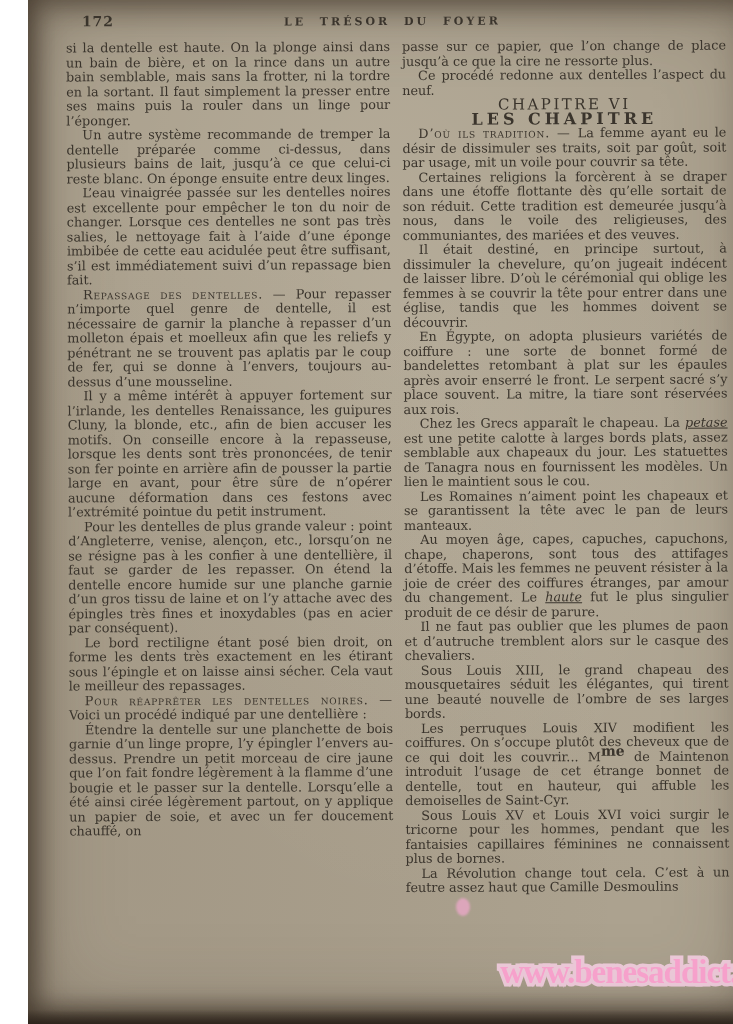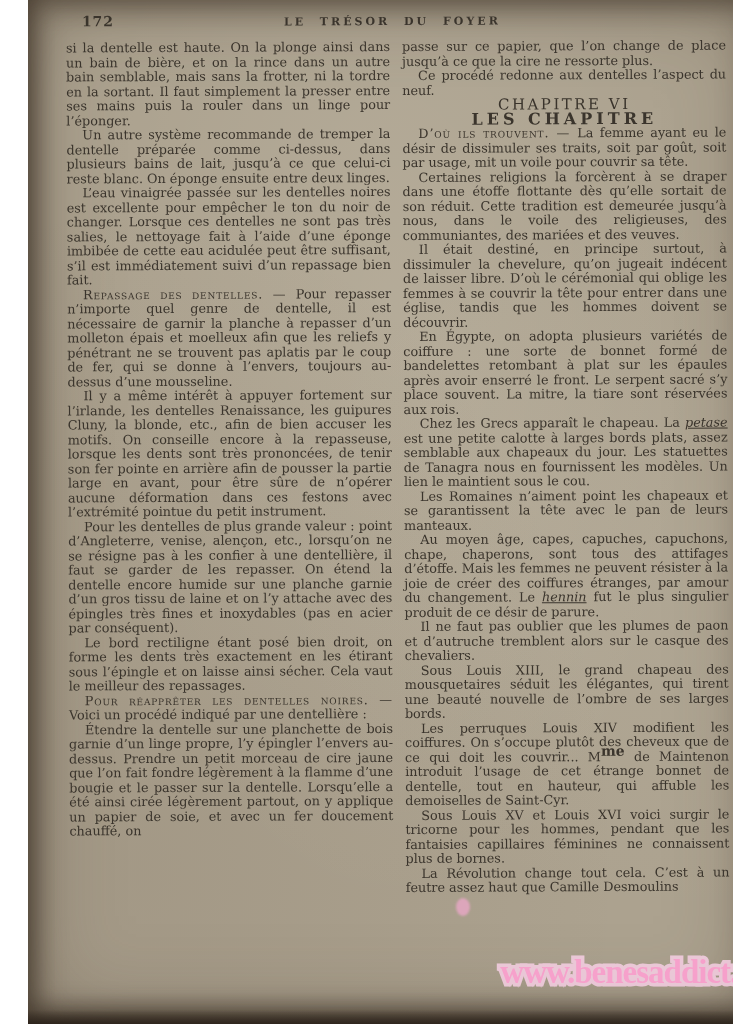--- a/index.html
+++ b/index.html
@@ -118,27 +118,27 @@
         <p>Étendre la dentelle sur une planchette de bois garnie d’un linge propre, l’y épingler l’envers au-dessus. Prendre un petit morceau de cire jaune que l’on fait fondre légèrement à la flamme d’une bougie et le passer sur la dentelle. Lorsqu’elle a été ainsi cirée légèrement partout, on y applique un papier de soie, et avec un fer doucement chauffé, on</p>
       </div>
 
       <div class="col">
         <p class="noindent">passe sur ce papier, que l’on change de place jusqu’à ce que la cire ne ressorte plus.</p>
         <p>Ce procédé redonne aux dentelles l’aspect du neuf.</p>
 
         <p class="chap-kicker">CHAPITRE VI</p>
         <p class="chap-title">LES CHAPITRE</p>
 
-        <p><span class="lead">D’où ils trouvent. — </span><span>La femme ayant eu le désir de dissimuler ses traits, soit par goût, soit par usage, mit un voile pour couvrir sa tête.</span></p>
+        <p><span class="lead">D’où ils tradition. — </span><span>La femme ayant eu le désir de dissimuler ses traits, soit par goût, soit par usage, mit un voile pour couvrir sa tête.</span></p>
         <p>Certaines religions la forcèrent à se draper dans une étoffe flottante dès qu’elle sortait de son réduit. Cette tradition est demeurée jusqu’à nous, dans le voile des religieuses, des communiantes, des mariées et des veuves.</p>
         <p>Il était destiné, en principe surtout, à dissimuler la chevelure, qu’on jugeait indécent de laisser libre. D’où le cérémonial qui oblige les femmes à se couvrir la tête pour entrer dans une église, tandis que les hommes doivent se découvrir.</p>
         <p>En Égypte, on adopta plusieurs variétés de coiffure : une sorte de bonnet formé de bandelettes retombant à plat sur les épaules après avoir enserré le front. Le serpent sacré s’y place souvent. La mitre, la tiare sont réservées aux rois.</p>
         <p><span>Chez les Grecs apparaît le chapeau. La </span><span class="it">petase</span><span> est une petite calotte à larges bords plats, assez semblable aux chapeaux du jour. Les statuettes de Tanagra nous en fournissent les modèles. Un lien le maintient sous le cou.</span></p>
         <p>Les Romaines n’aiment point les chapeaux et se garantissent la tête avec le pan de leurs manteaux.</p>
-        <p><span>Au moyen âge, capes, capuches, capuchons, chape, chaperons, sont tous des attifages d’étoffe. Mais les femmes ne peuvent résister à la joie de créer des coiffures étranges, par amour du changement. Le </span><span class="it">hennin</span><span> fut le plus singulier produit de ce désir de parure.</span></p>
+        <p><span>Au moyen âge, capes, capuches, capuchons, chape, chaperons, sont tous des attifages d’étoffe. Mais les femmes ne peuvent résister à la joie de créer des coiffures étranges, par amour du changement. Le </span><span class="it">haute</span><span> fut le plus singulier produit de ce désir de parure.</span></p>
         <p>Il ne faut pas oublier que les plumes de paon et d’autruche tremblent alors sur le casque des chevaliers.</p>
         <p>Sous Louis XIII, le grand chapeau des mousquetaires séduit les élégantes, qui tirent une beauté nouvelle de l’ombre de ses larges bords.</p>
         <p><span>Les perruques Louis XIV modifient les coiffures. On s’occupe plutôt des cheveux que de ce qui doit les couvrir... M</span><sup>me</sup><span> de Maintenon introduit l’usage de cet étrange bonnet de dentelle, tout en hauteur, qui affuble les demoiselles de Saint-Cyr.</span></p>
         <p>Sous Louis XV et Louis XVI voici surgir le tricorne pour les hommes, pendant que les fantaisies capillaires féminines ne connaissent plus de bornes.</p>
         <p>La Révolution change tout cela. C’est à un feutre assez haut que Camille Desmoulins</p>
       </div>
 
     </div>
   </div>
 

